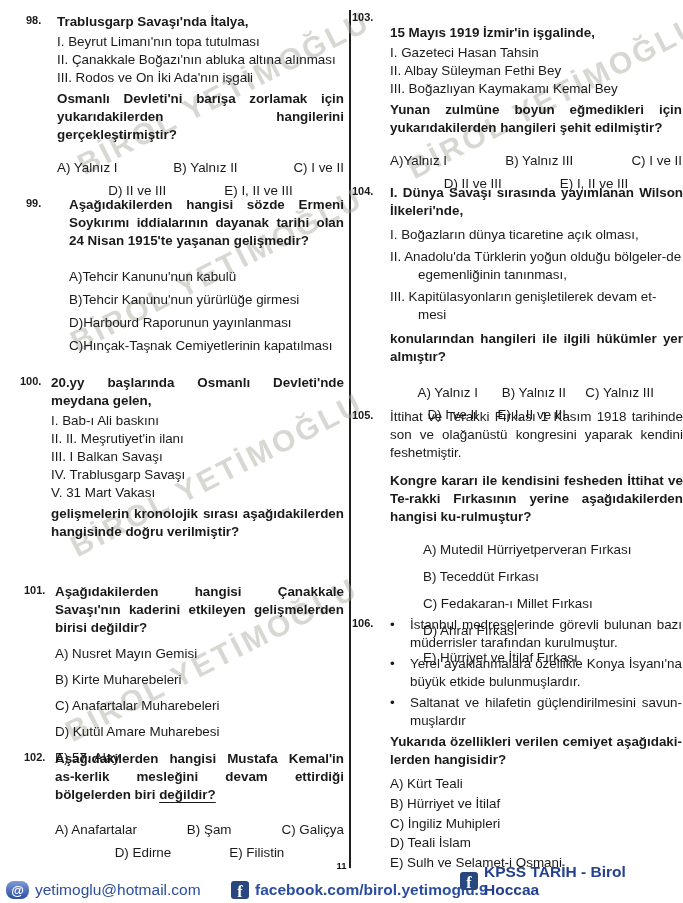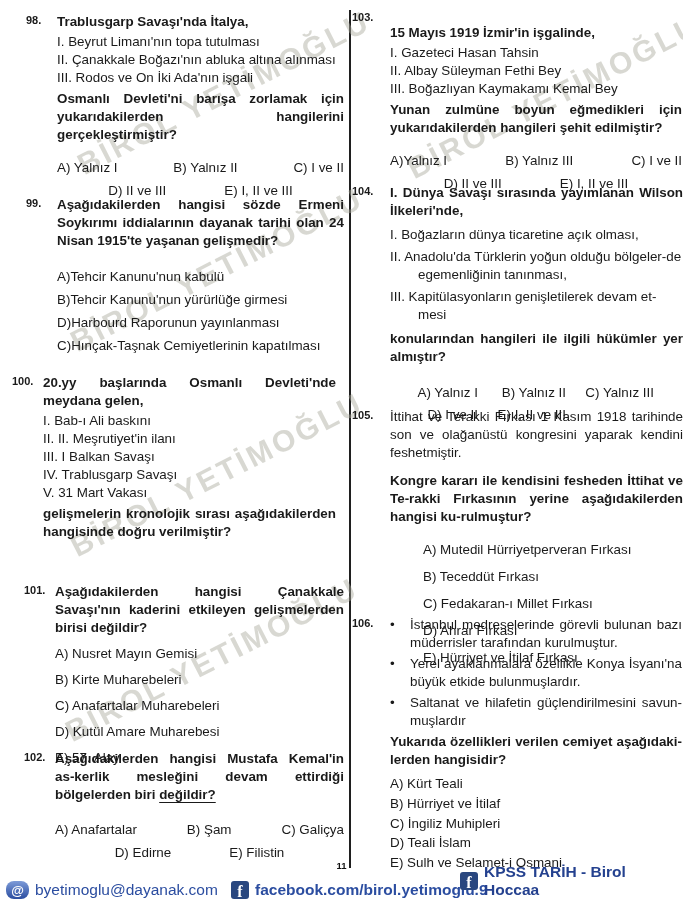--- a/index.html
+++ b/index.html
@@ -40,22 +40,22 @@
   .optrow{display:flex;}
   .optrow.r1{justify-content:space-between;}
   .optrow.r2{justify-content:center;gap:58px;margin-top:5px;}
   .optrow.g1,.optrow.g2{justify-content:flex-start;}
   .optrow.g1 span,.optrow.g2 span{display:inline-block;min-width:88px;}
   .opts-v{margin-top:17px;}
   .opts-v .opt{margin-bottom:5px;}
   .ul{text-decoration:underline;text-underline-offset:3px;}
 
   #q98 {left:26px;top:13px;width:318px;}
-  #q99 {left:26px;top:196px;width:318px;}
-  #q100{left:12px;top:374px;width:324px;}
+  #q99 {left:26px;top:196px;width:318px;gap:12px;}
+  #q100{left:20px;top:374px;width:324px;}
   #q101{left:24px;top:583px;width:320px;}
   #q102{left:24px;top:750px;width:320px;}
   #q103{left:352px;top:10px;width:330px;}
   #q104{left:352px;top:184px;width:331px;}
   #q105{left:352px;top:408px;width:331px;}
   #q106{left:352px;top:616px;width:330px;}
 
   #q103 .qc{margin-top:14px;}
   #q101 .opts-v .opt{margin-bottom:8px;}
   #q101 .opts-v{margin-top:8px;}
@@ -274,21 +274,21 @@
         <div class="opt">D) Teali İslam</div>
         <div class="opt">E) Sulh ve Selamet-i Osmani</div>
       </div>
     </div>
   </div>
 
   <div class="pagenum">11</div>
 
   <div class="footer-item" id="f1">
     <span class="at-icon">@</span>
-    <span>byetimoglu@dayanak.com</span>
+    <span>yetimoglu@hotmail.com</span>
   </div>
   <div class="footer-item" id="f2">
     <span class="fb-icon">f</span>
     <span>facebook.com/birol.yetimoglu.9</span>
   </div>
   <div class="footer-item" id="f3">
     <span class="fb-icon">f</span>
     <span>KPSS TARİH - Birol Hoccaa</span>
   </div>
 

